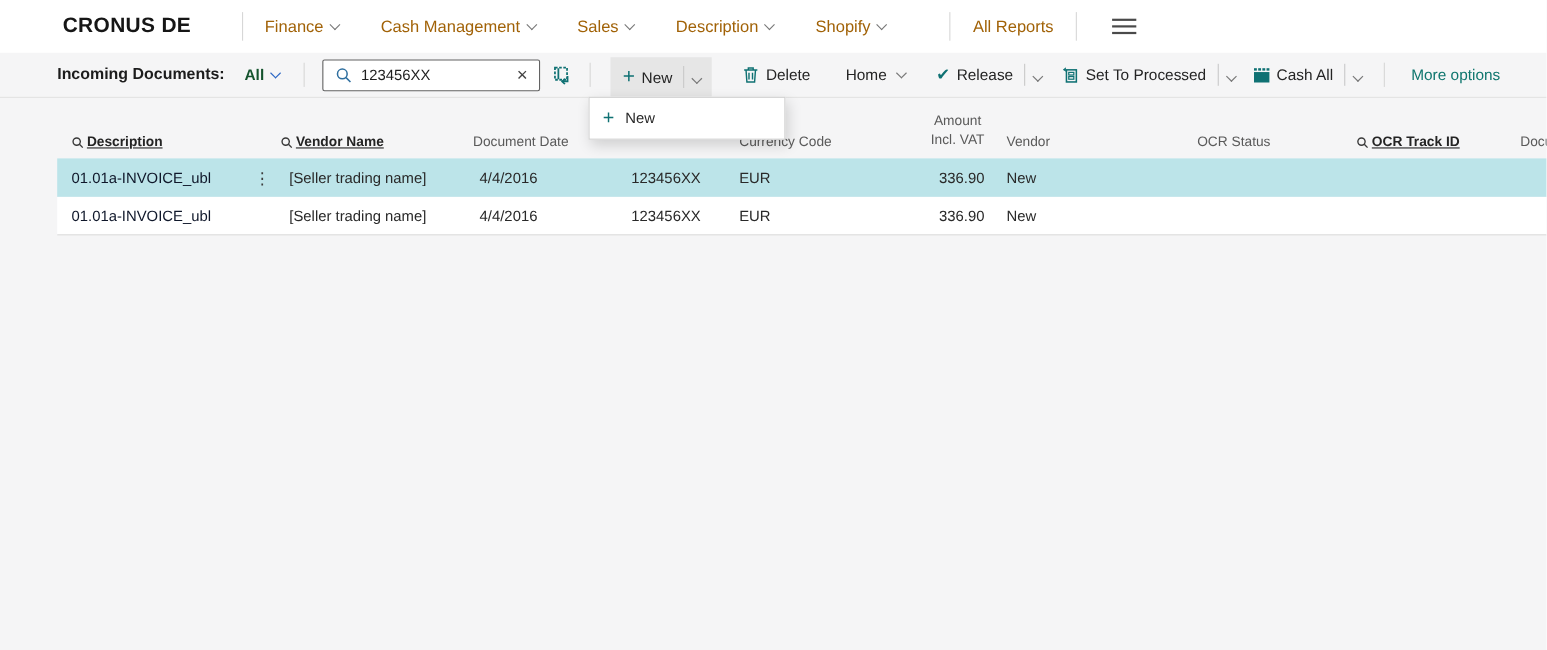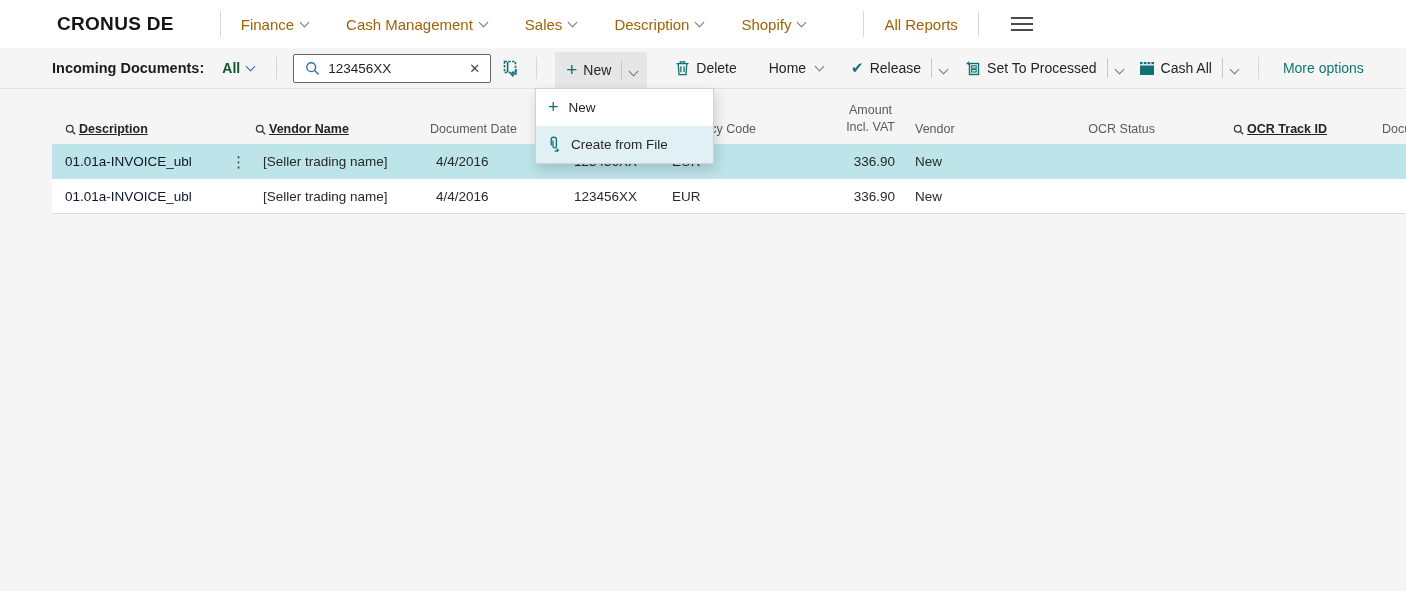--- a/index.html
+++ b/index.html
@@ -247,21 +247,13 @@
     <div class="cell"></div>
     <div class="cell"></div>
   </div>
 </div>
 
 <div class="menu">
   <div class="menu-item">
     <span class="plus">+</span>
     <span>New</span>
   </div>
-  <div class="menu-item hl">
-    <svg width="13" height="17" viewBox="0 0 13 17">
-        <path d="M3.2 9.5V3.8a2.6 2.6 0 0 1 5.2 0v6.4a1.7 1.7 0 0 1-3.4 0V4.6" fill="none" stroke="#0f7173" stroke-width="1.3"></path>
-        <path d="M9.2 12.2v3l-2.6-.1" fill="none" stroke="#0f7173" stroke-width="1.2"></path>
-        <path d="M9.2 15.2 11 13.6" fill="none" stroke="#0f7173" stroke-width="1.2"></path>
-      </svg>
-    <span>Create from File</span>
-  </div>
 </div>
 
 </body></html>

